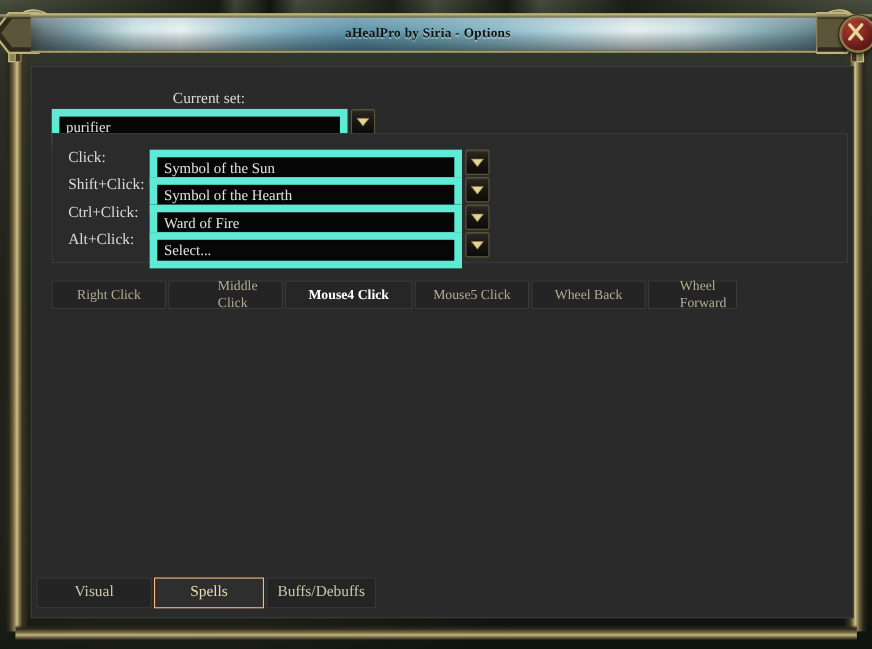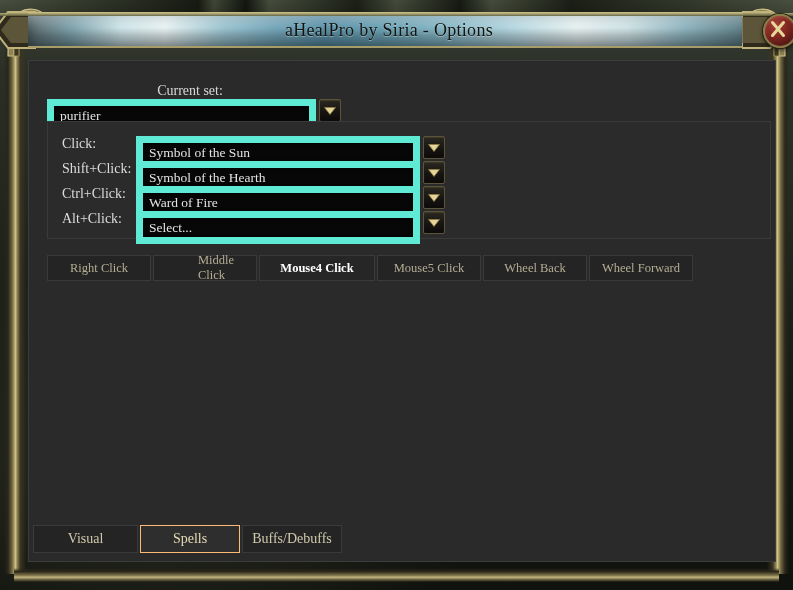--- a/index.html
+++ b/index.html
@@ -107,21 +107,21 @@
   
   .title-cap {
     position: absolute; top: -4px; width: 42px; height: 44px;
   }
   .title-cap.left  { left: -34px; }
   .title-cap.right { right: -34px; transform: scaleX(-1); }
 
   #title-text {
     position: absolute; inset: 0;
     display: flex; align-items: center; justify-content: center;
-    font-size: 18px; font-weight: normal;
+    font-size: 12px; font-weight: bold;
     color: #12140f;
     letter-spacing: 0.3px;
     text-shadow: 0 1px 0 rgba(255,255,255,0.35);
     z-index: 3;
   }
 
   
   #close-button {
     position: absolute;
     right: -8px; top: 10px;
@@ -401,21 +401,21 @@
         </div>
 
       </div>
 
       <div id="mouse-tabs">
         <div class="mtab" style="width:104px;">Right Click</div>
         <div class="mtab" style="width:104px;padding-left:44px;">Middle Click</div>
         <div class="mtab hovered" style="width:116px;text-align:center;">Mouse4 Click</div>
         <div class="mtab" style="width:104px;">Mouse5 Click</div>
         <div class="mtab" style="width:104px;">Wheel Back</div>
-        <div class="mtab" style="width:104px;">Wheel Forward</div>
+        <div class="mtab" style="width:81px;padding-left:28px;">Wheel Forward</div>
       </div>
 
       <div id="bottom-tabs">
         <div class="btab" style="width:105px;">Visual</div>
         <div class="btab selected" style="width:100px;">Spells</div>
         <div class="btab" style="width:100px;">Buffs/Debuffs</div>
       </div>
 
     </div>
 

